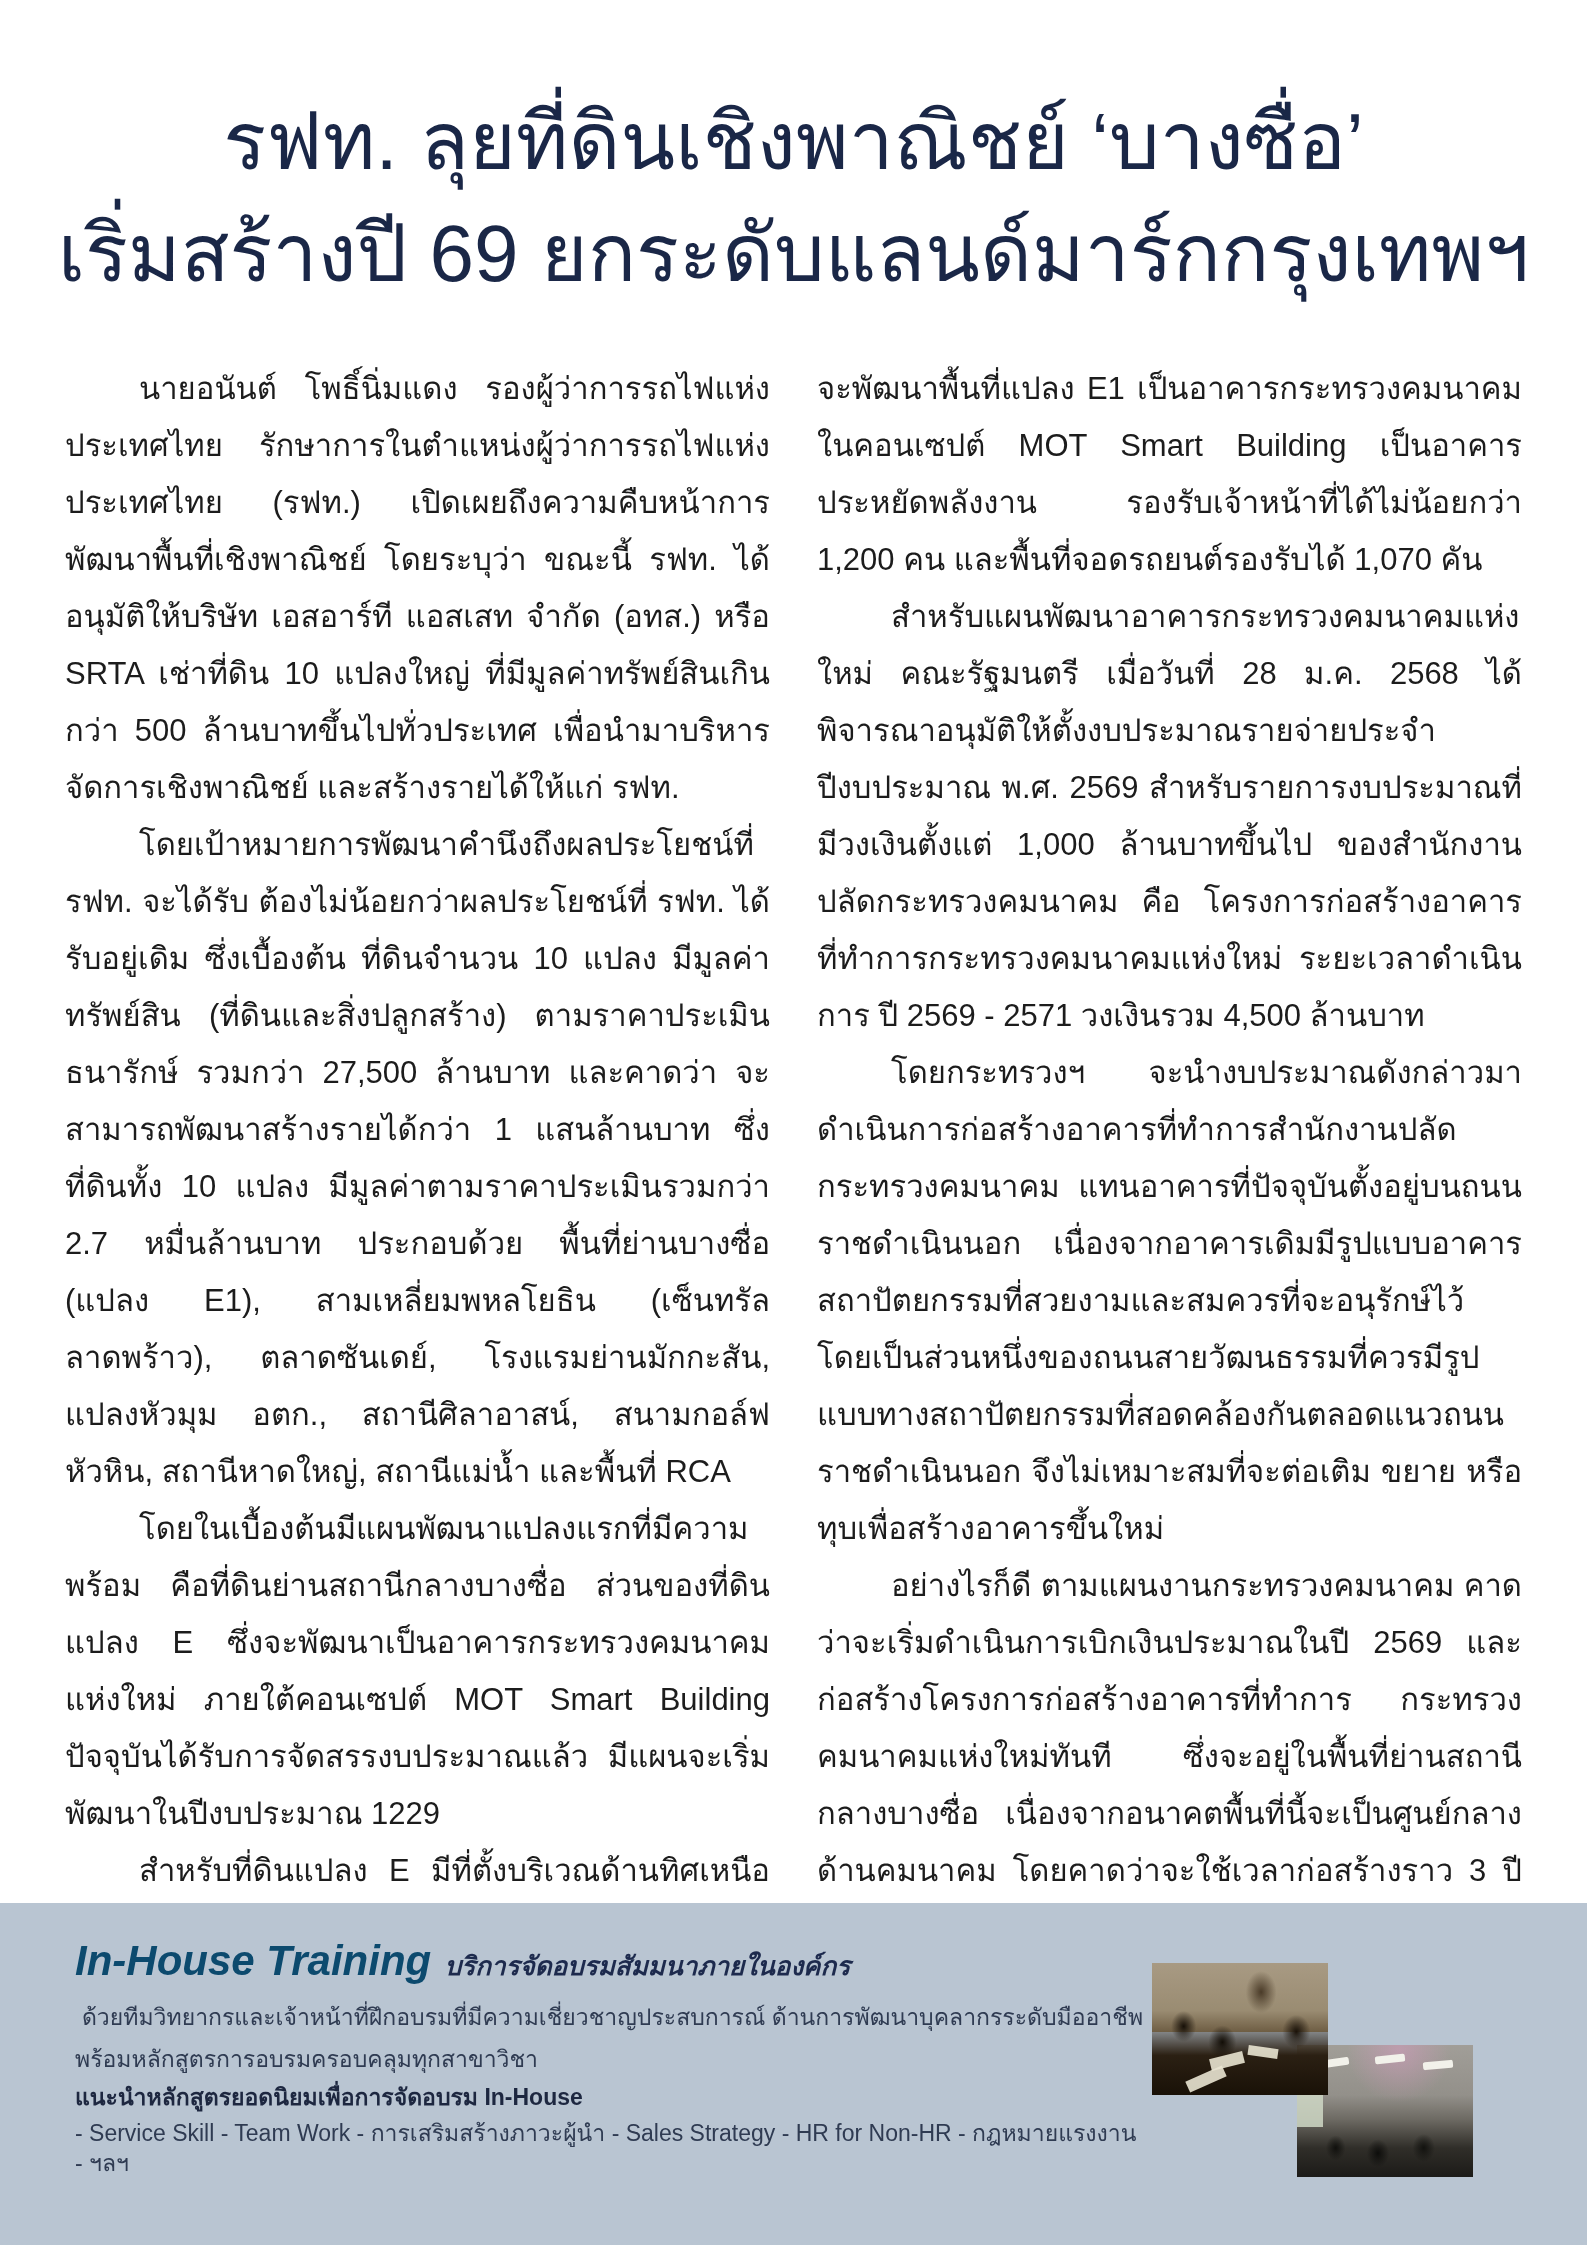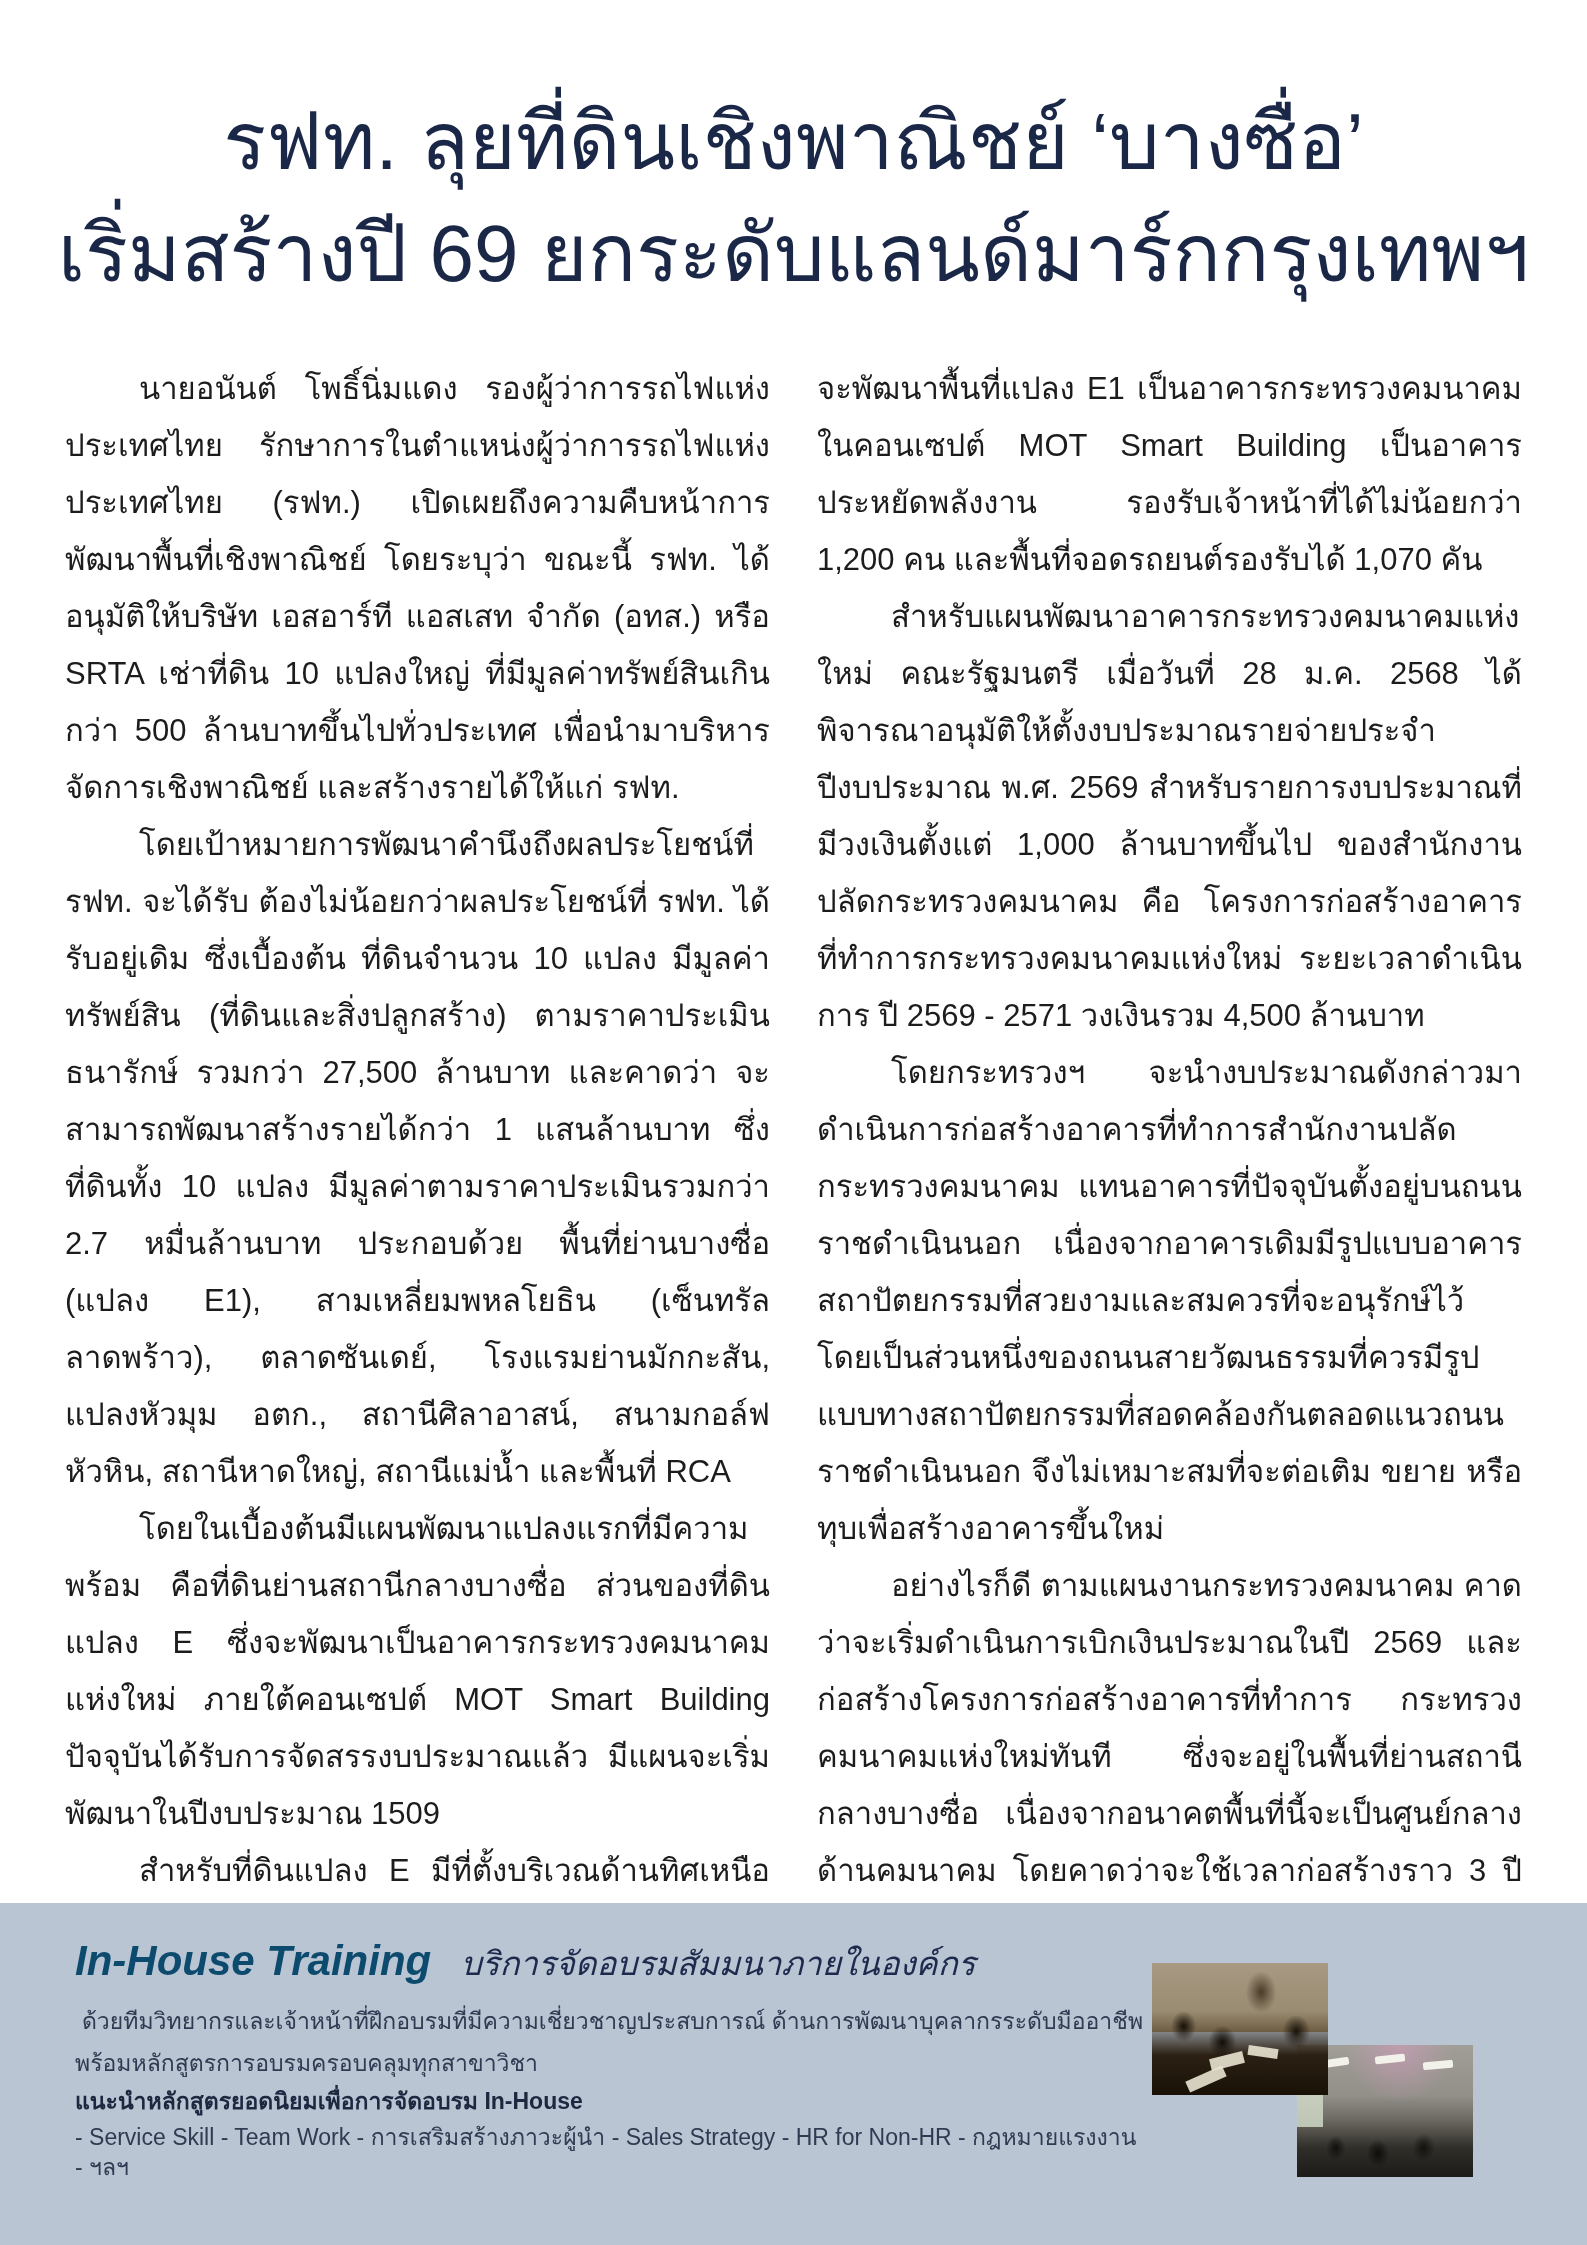--- a/index.html
+++ b/index.html
@@ -50,22 +50,22 @@
   }
   .footer-inner {
     position:absolute; left:75px; top:34px; width:1075px;
   }
   .f-title { white-space:nowrap; }
   .f-title-en {
     font-size:42px; font-weight:bold; font-style:italic;
     color:#0c4a6e;
   }
   .f-title-th {
-    font-size:33px; font-weight:normal; font-style:italic;
-    color:#1d2a4d; margin-left:25px;
+    font-size:26px; font-weight:bold; font-style:italic;
+    color:#1d2a4d; margin-left:9px;
   }
   .f-line {
     font-size:23px; line-height:30px;
     color:#2f3b52;
   }
   .f-desc1 { margin-top:16px;text-align:center; }
   .f-desc2 { margin-top:12px; }
   .f-bold  { font-weight:bold; color:#1d2740; }
   .f-pop   { margin-top:8px; }
   .f-c1    { margin-top:8px; }
@@ -118,21 +118,21 @@
 
   <div class="headline">
     <div class="hl-line">รฟท. ลุยที่ดินเชิงพาณิชย์ ‘บางซื่อ’</div>
     <div class="hl-line">เริ่มสร้างปี 69 ยกระดับแลนด์มาร์กกรุงเทพฯ</div>
   </div>
 
   <div class="columns">
     <div class="col">
       <p class="para">นายอนันต์ โพธิ์นิ่มแดง รองผู้ว่าการรถไฟแห่งประเทศไทย รักษาการในตำแหน่งผู้ว่าการรถไฟแห่งประเทศไทย (รฟท.) เปิดเผยถึงความคืบหน้าการพัฒนาพื้นที่เชิงพาณิชย์ โดยระบุว่า ขณะนี้ รฟท. ได้อนุมัติให้บริษัท เอสอาร์ที แอสเสท จำกัด (อทส.) หรือ SRTA เช่าที่ดิน 10 แปลงใหญ่ ที่มีมูลค่าทรัพย์สินเกินกว่า 500 ล้านบาทขึ้นไปทั่วประเทศ เพื่อนำมาบริหารจัดการเชิงพาณิชย์ และสร้างรายได้ให้แก่ รฟท.</p>
       <p class="para">โดยเป้าหมายการพัฒนาคำนึงถึงผลประโยชน์ที่ รฟท. จะได้รับ ต้องไม่น้อยกว่าผลประโยชน์ที่ รฟท. ได้รับอยู่เดิม ซึ่งเบื้องต้น ที่ดินจำนวน 10 แปลง มีมูลค่าทรัพย์สิน (ที่ดินและสิ่งปลูกสร้าง) ตามราคาประเมินธนารักษ์ รวมกว่า 27,500 ล้านบาท และคาดว่า จะสามารถพัฒนาสร้างรายได้กว่า 1 แสนล้านบาท ซึ่งที่ดินทั้ง 10 แปลง มีมูลค่าตามราคาประเมินรวมกว่า 2.7 หมื่นล้านบาท ประกอบด้วย พื้นที่ย่านบางซื่อ (แปลง E1), สามเหลี่ยมพหลโยธิน (เซ็นทรัลลาดพร้าว), ตลาดซันเดย์, โรงแรมย่านมักกะสัน, แปลงหัวมุม อตก., สถานีศิลาอาสน์, สนามกอล์ฟหัวหิน, สถานีหาดใหญ่, สถานีแม่น้ำ และพื้นที่ RCA</p>
-      <p class="para">โดยในเบื้องต้นมีแผนพัฒนาแปลงแรกที่มีความพร้อม คือที่ดินย่านสถานีกลางบางซื่อ ส่วนของที่ดินแปลง E ซึ่งจะพัฒนาเป็นอาคารกระทรวงคมนาคมแห่งใหม่ ภายใต้คอนเซปต์ MOT Smart Building ปัจจุบันได้รับการจัดสรรงบประมาณแล้ว มีแผนจะเริ่มพัฒนาในปีงบประมาณ 1509</p>
+      <p class="para">โดยในเบื้องต้นมีแผนพัฒนาแปลงแรกที่มีความพร้อม คือที่ดินย่านสถานีกลางบางซื่อ ส่วนของที่ดินแปลง E ซึ่งจะพัฒนาเป็นอาคารกระทรวงคมนาคมแห่งใหม่ ภายใต้คอนเซปต์ MOT Smart Building ปัจจุบันได้รับการจัดสรรงบประมาณแล้ว มีแผนจะเริ่มพัฒนาในปีงบประมาณ 1229</p>
       <p class="para">สำหรับที่ดินแปลง E มีที่ตั้งบริเวณด้านทิศเหนือของแปลงพัฒนาย่านสถานีกลางบางซื่อติดที่ดินเอกชน ทิศตะวันออกติดกับสถานีกลางกรุงเทพอภิวัฒน์ ทิศใต้ติดกับสำนักงานใหญ่ บริษัท ปูนซิเมนต์ไทย จำกัด (มหาชน) ทิศตะวันตกติดกับคลองเปรมประชากร โดยมีพื้นที่ทั้งหมด 138 ไร่ ซึ่งชัดเจนแล้วว่า</p>
     </div>
     <div class="col">
       <p class="para no-indent">จะพัฒนาพื้นที่แปลง E1 เป็นอาคารกระทรวงคมนาคม ในคอนเซปต์ MOT Smart Building เป็นอาคารประหยัดพลังงาน รองรับเจ้าหน้าที่ได้ไม่น้อยกว่า 1,200 คน และพื้นที่จอดรถยนต์รองรับได้ 1,070 คัน</p>
       <p class="para">สำหรับแผนพัฒนาอาคารกระทรวงคมนาคมแห่งใหม่ คณะรัฐมนตรี เมื่อวันที่ 28 ม.ค. 2568 ได้พิจารณาอนุมัติให้ตั้งงบประมาณรายจ่ายประจำปีงบประมาณ พ.ศ. 2569 สำหรับรายการงบประมาณที่มีวงเงินตั้งแต่ 1,000 ล้านบาทขึ้นไป ของสำนักงานปลัดกระทรวงคมนาคม คือ โครงการก่อสร้างอาคารที่ทำการกระทรวงคมนาคมแห่งใหม่ ระยะเวลาดำเนินการ ปี 2569 - 2571 วงเงินรวม 4,500 ล้านบาท</p>
       <p class="para">โดยกระทรวงฯ จะนำงบประมาณดังกล่าวมาดำเนินการก่อสร้างอาคารที่ทำการสำนักงานปลัดกระทรวงคมนาคม แทนอาคารที่ปัจจุบันตั้งอยู่บนถนนราชดำเนินนอก เนื่องจากอาคารเดิมมีรูปแบบอาคารสถาปัตยกรรมที่สวยงามและสมควรที่จะอนุรักษ์ไว้ โดยเป็นส่วนหนึ่งของถนนสายวัฒนธรรมที่ควรมีรูปแบบทางสถาปัตยกรรมที่สอดคล้องกันตลอดแนวถนนราชดำเนินนอก จึงไม่เหมาะสมที่จะต่อเติม ขยาย หรือทุบเพื่อสร้างอาคารขึ้นใหม่</p>
       <p class="para"><span>อย่างไรก็ดี ตามแผนงานกระทรวงคมนาคม คาดว่าจะเริ่มดำเนินการเบิกเงินประมาณในปี 2569 และก่อสร้างโครงการก่อสร้างอาคารที่ทำการ กระทรวงคมนาคมแห่งใหม่ทันที ซึ่งจะอยู่ในพื้นที่ย่านสถานีกลางบางซื่อ เนื่องจากอนาคตพื้นที่นี้จะเป็นศูนย์กลางด้านคมนาคม โดยคาดว่าจะใช้เวลาก่อสร้างราว 3 ปี แล้วเสร็จ ดังนั้นจึงประเมินว่าจะสามารถย้ายอาคารสำนักงานปลัดกระทรวงคมนาคมไปในพื้นที่ใหม่ได้ราวปี 2571</span></p>
     </div>
   </div>
 

